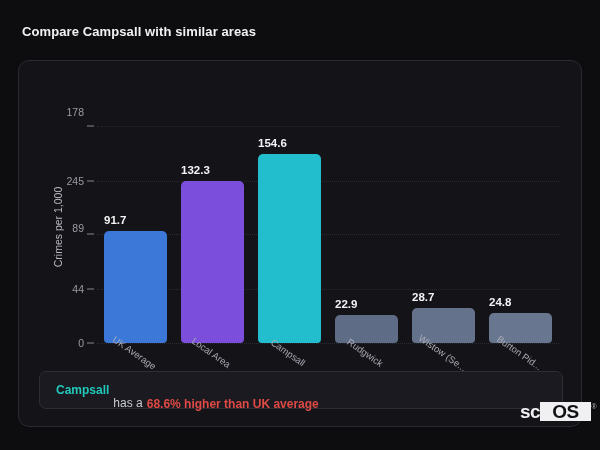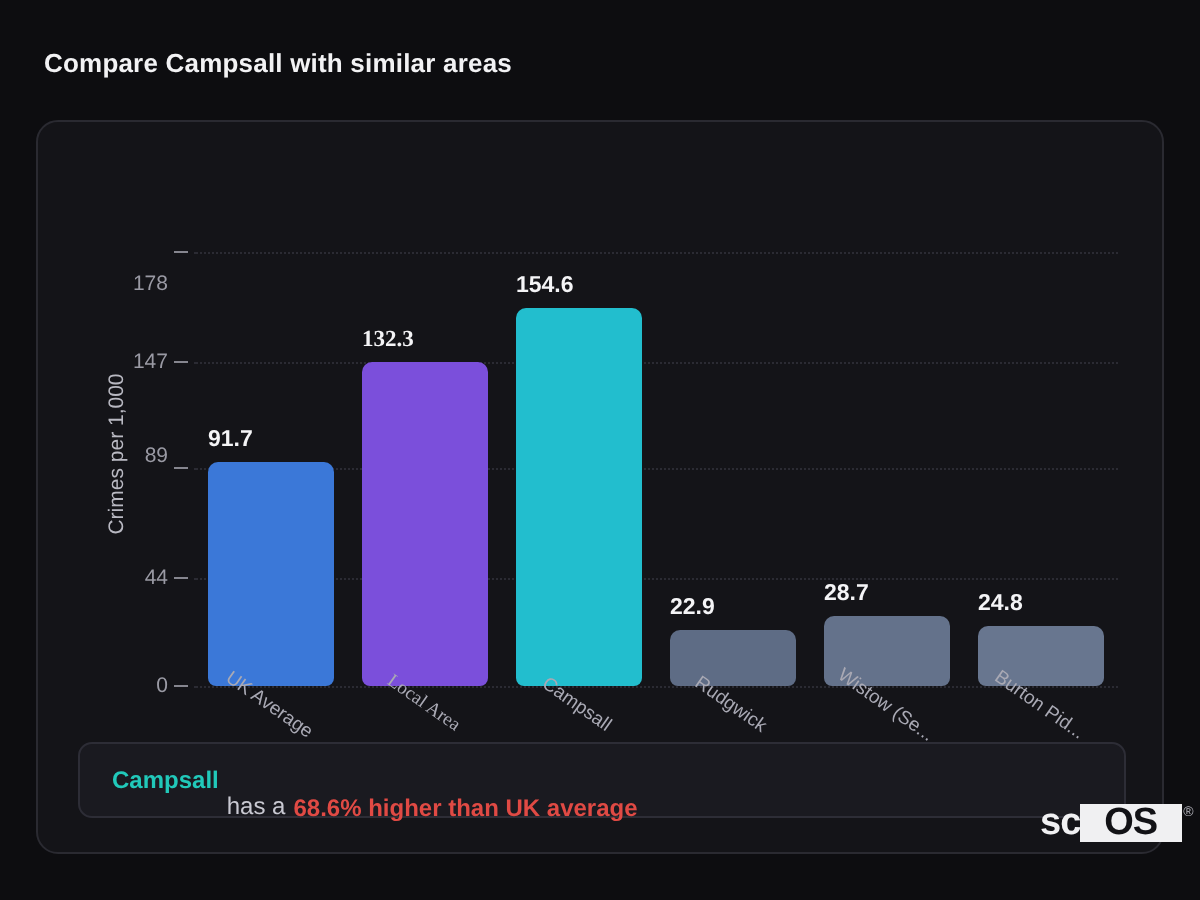--- a/index.html
+++ b/index.html
@@ -187,30 +187,30 @@
       <div class="y-tick-dash" style="top: 232px;"></div>
       <div class="y-tick-label" style="top: 232px;">0</div>
       <div class="gridline" style="top: 178.274px;"></div>
       <div class="y-tick-dash" style="top: 178.274px;"></div>
       <div class="y-tick-label" style="top: 178.274px;">44</div>
       <div class="gridline" style="top: 123.326px;"></div>
       <div class="y-tick-dash" style="top: 123.326px;"></div>
       <div class="y-tick-label" style="top: 117px;">89</div>
       <div class="gridline" style="top: 69.6px;"></div>
       <div class="y-tick-dash" style="top: 69.6px;"></div>
-      <div class="y-tick-label" style="top: 69.6px;">147</div>
+      <div class="y-tick-label" style="top: 69.6px;">245</div>
       <div class="gridline" style="top: 14.6526px;"></div>
       <div class="y-tick-dash" style="top: 14.6526px;"></div>
-      <div class="y-tick-label" style="top: 31px;">178</div>
+      <div class="y-tick-label" style="top: 1px;">178</div>
       <div class="bar-slot" style="left: 7px; width: 63px;">
         <div class="bar" style="height: 111.971px; background: rgb(59, 120, 216);"></div>
         <div class="bar-value" style="bottom: 116.971px;">91.7</div>
         <div class="bar-cat">UK Average</div>
       </div>
-      <div class="bar-slot" style="left: 84px; width: 63px; font-family: Liberation Serif, serif;">
+      <div class="bar-slot" style="left: 84px; width: 63px;">
         <div class="bar" style="height: 161.545px; background: rgb(123, 79, 219);"></div>
         <div class="bar-value" style="bottom: 166.545px;">132.3</div>
         <div class="bar-cat">Local Area</div>
       </div>
       <div class="bar-slot" style="left: 161px; width: 63px;">
         <div class="bar" style="height: 188.775px; background: rgb(34, 190, 206);"></div>
         <div class="bar-value" style="bottom: 193.775px;">154.6</div>
         <div class="bar-cat">Campsall</div>
       </div>
       <div class="bar-slot" style="left: 238px; width: 63px;">

